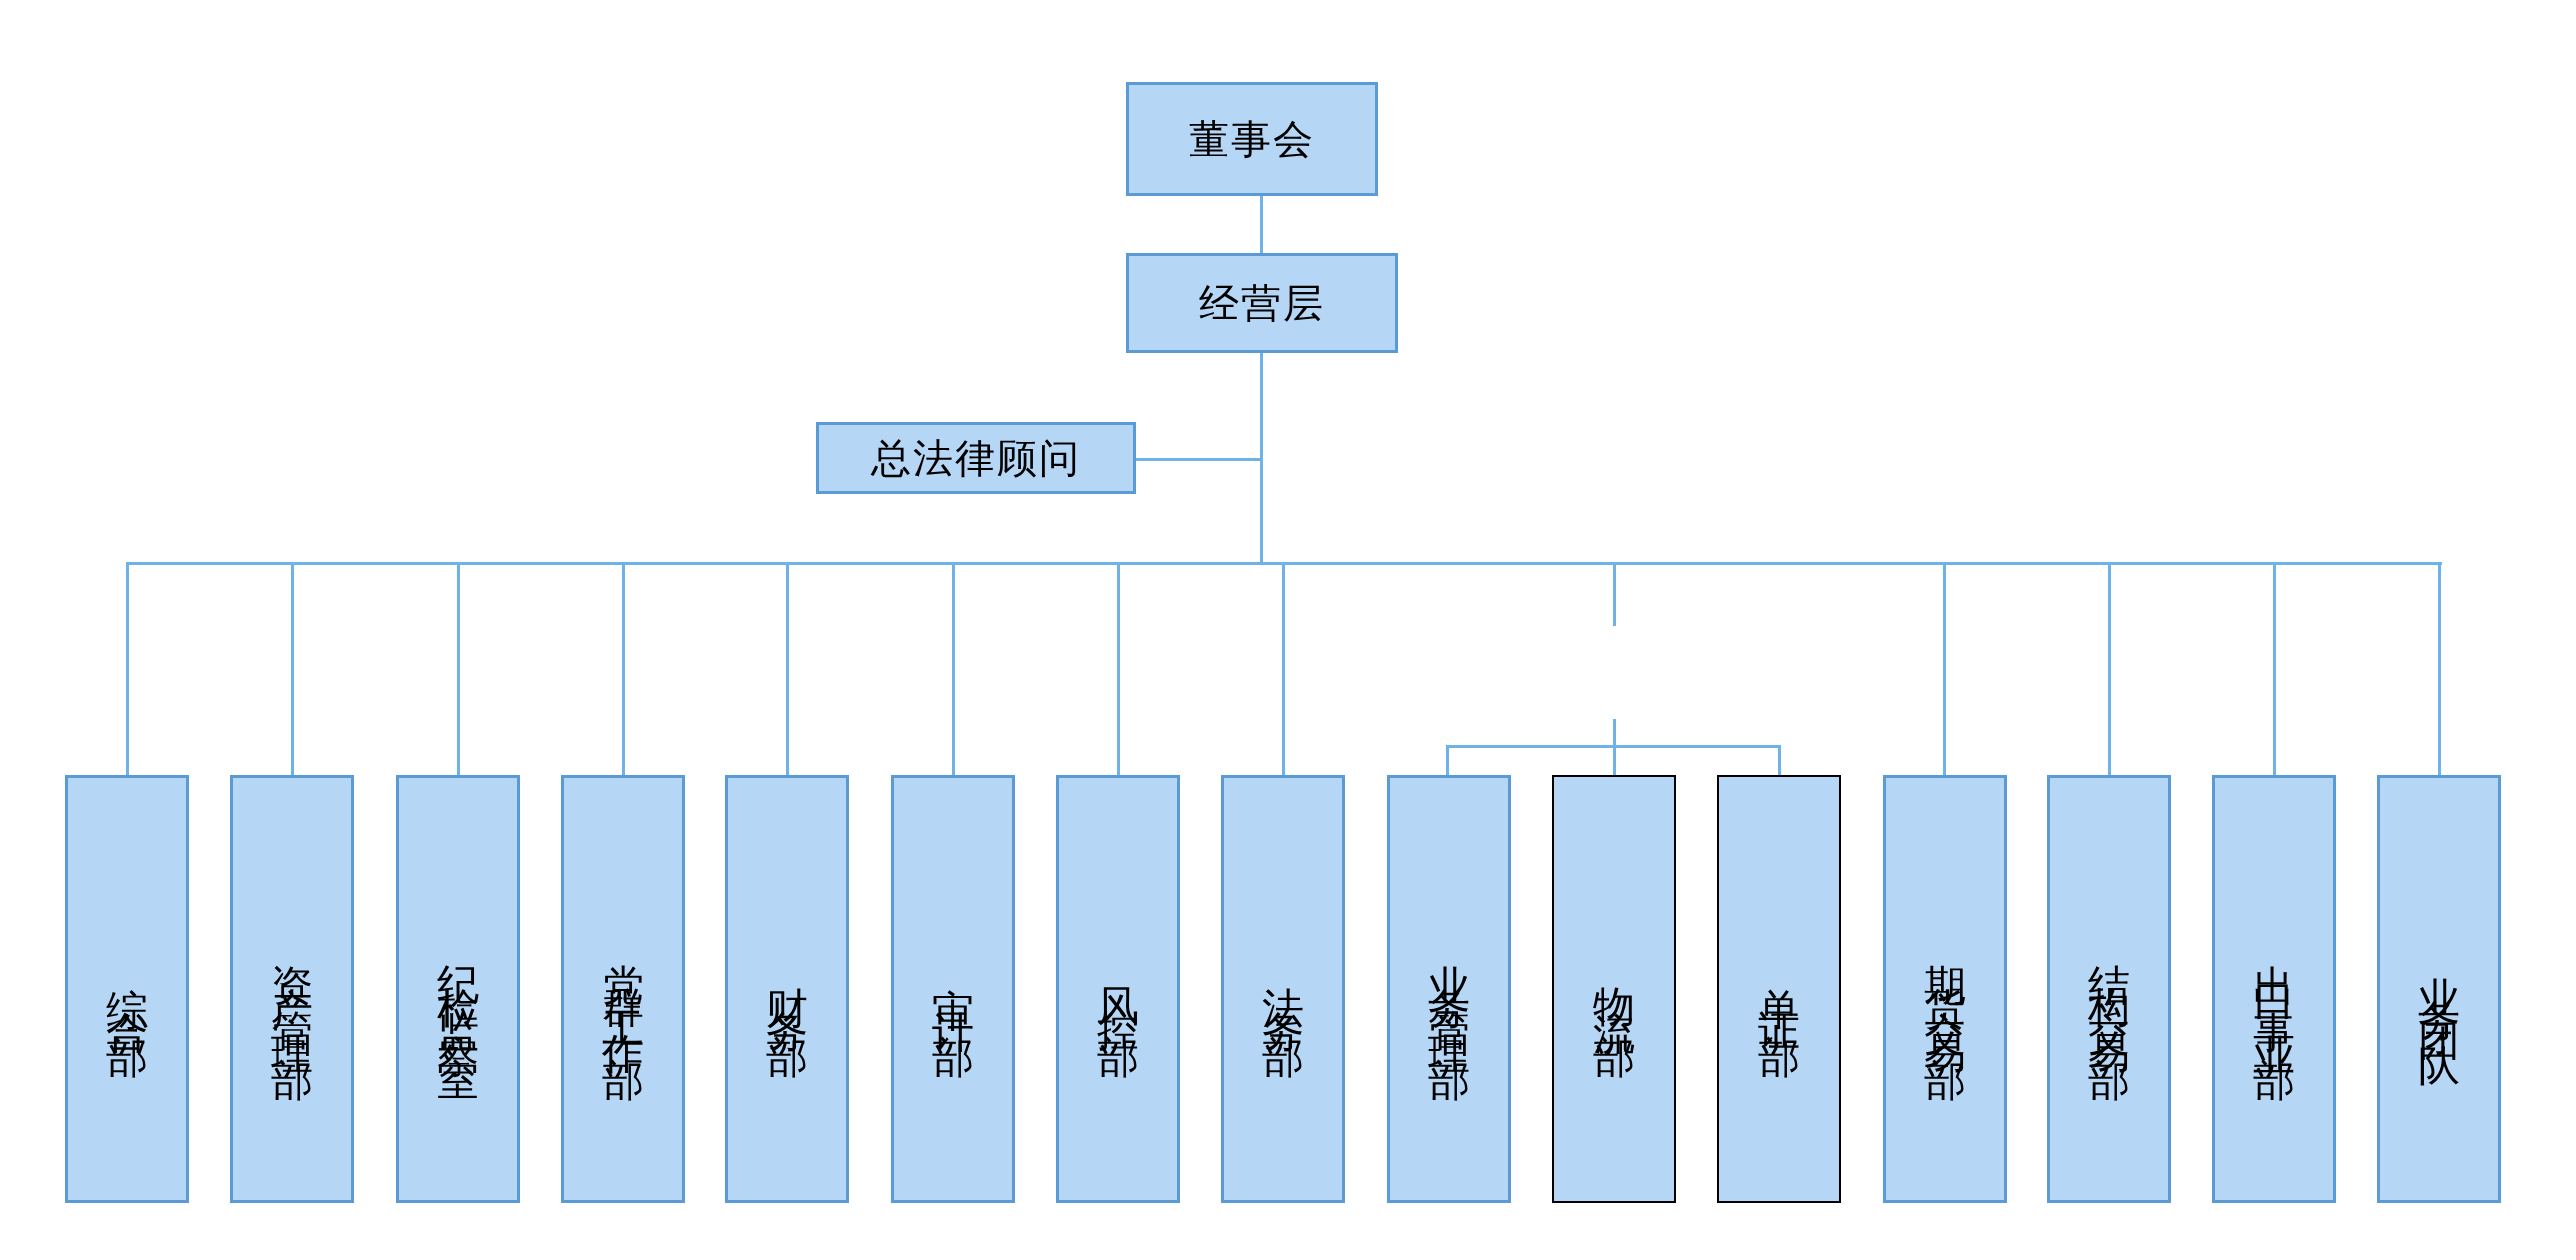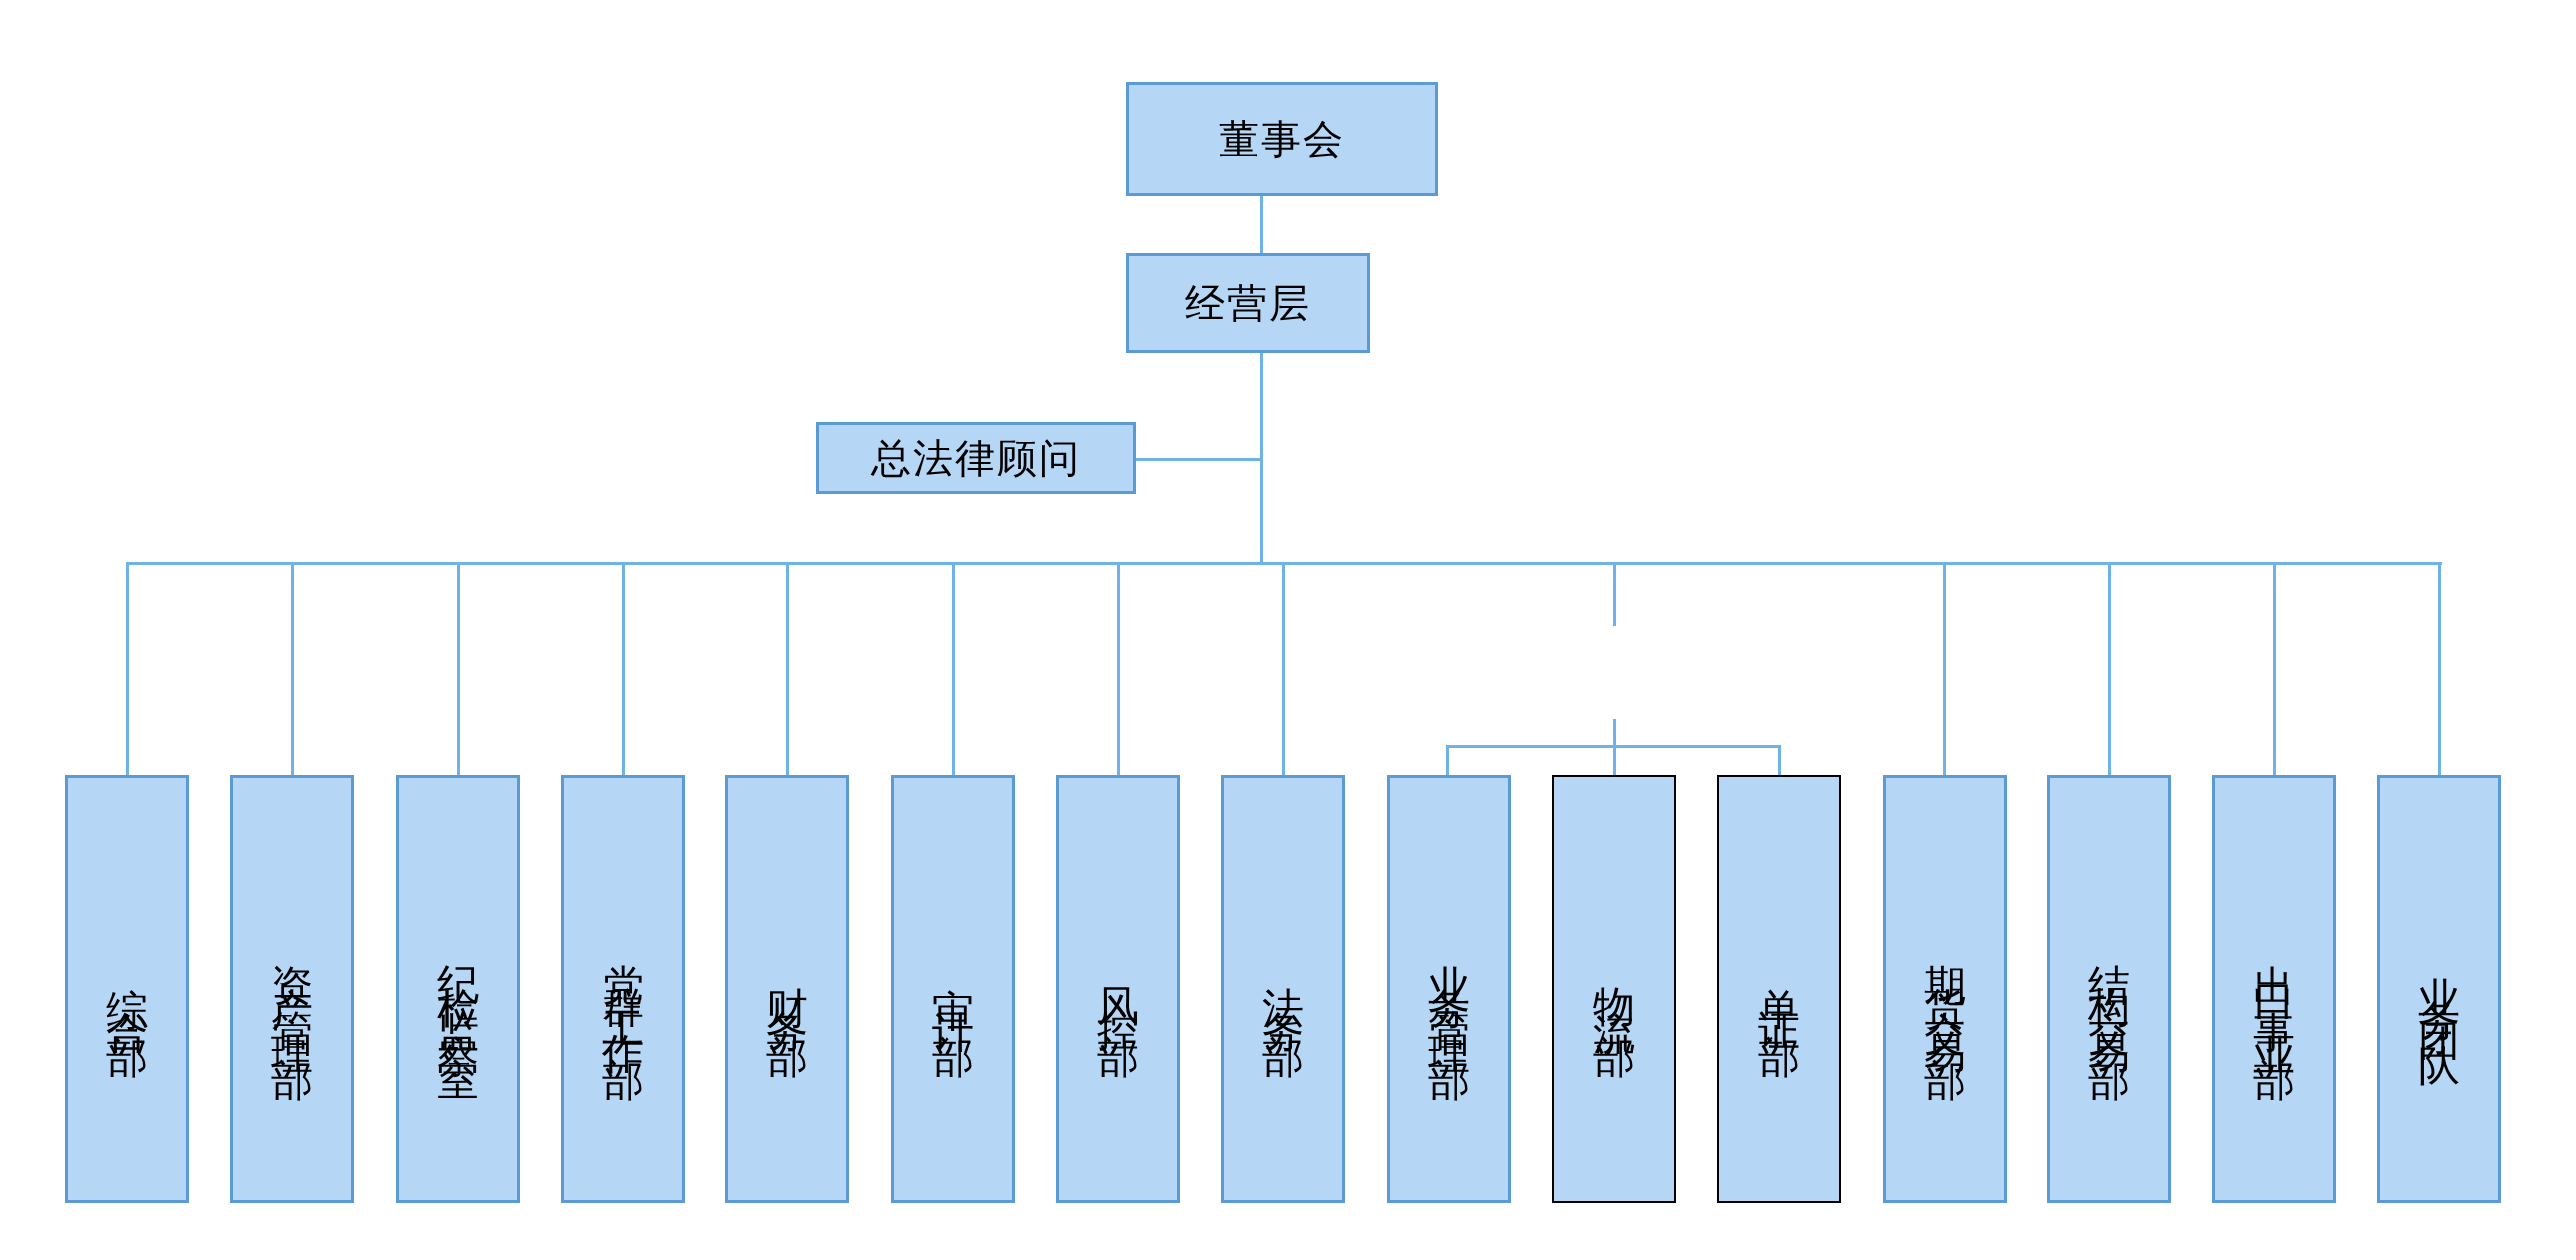--- a/index.html
+++ b/index.html
@@ -64,25 +64,25 @@
   <div class="line" style="left:2108px; top:562px; width:3px; height:214px;"></div>
   <div class="line" style="left:2273px; top:562px; width:3px; height:214px;"></div>
   <div class="line" style="left:2438px; top:562px; width:3px; height:214px;"></div>
 
   <div class="line" style="left:1613px; top:562px; width:3px; height:64px;"></div>
   <div class="line" style="left:1613px; top:719px; width:3px; height:56px;"></div>
   <div class="line" style="left:1446px; top:745px; width:335px; height:3px;"></div>
   <div class="line" style="left:1446px; top:745px; width:3px; height:30px;"></div>
   <div class="line" style="left:1778px; top:745px; width:3px; height:30px;"></div>
 
-  <div class="node" style="left:1126px; top:82px; width:312px; height:114px;">
+  <div class="node" style="left:1126px; top:82px; width:252px; height:114px;">
     <span class="hlabel">董事会</span>
   </div>
 
-  <div class="node" style="left:1126px; top:253px; width:244px; height:100px;">
+  <div class="node" style="left:1126px; top:253px; width:272px; height:100px;">
     <span class="hlabel">经营层</span>
   </div>
 
   <div class="node" style="left:816px; top:422px; width:320px; height:72px;">
     <span class="hlabel">总法律顾问</span>
   </div>
 
 
   <div class="node dept" style="left:65px;">
     <span class="vtext">综合部</span>

